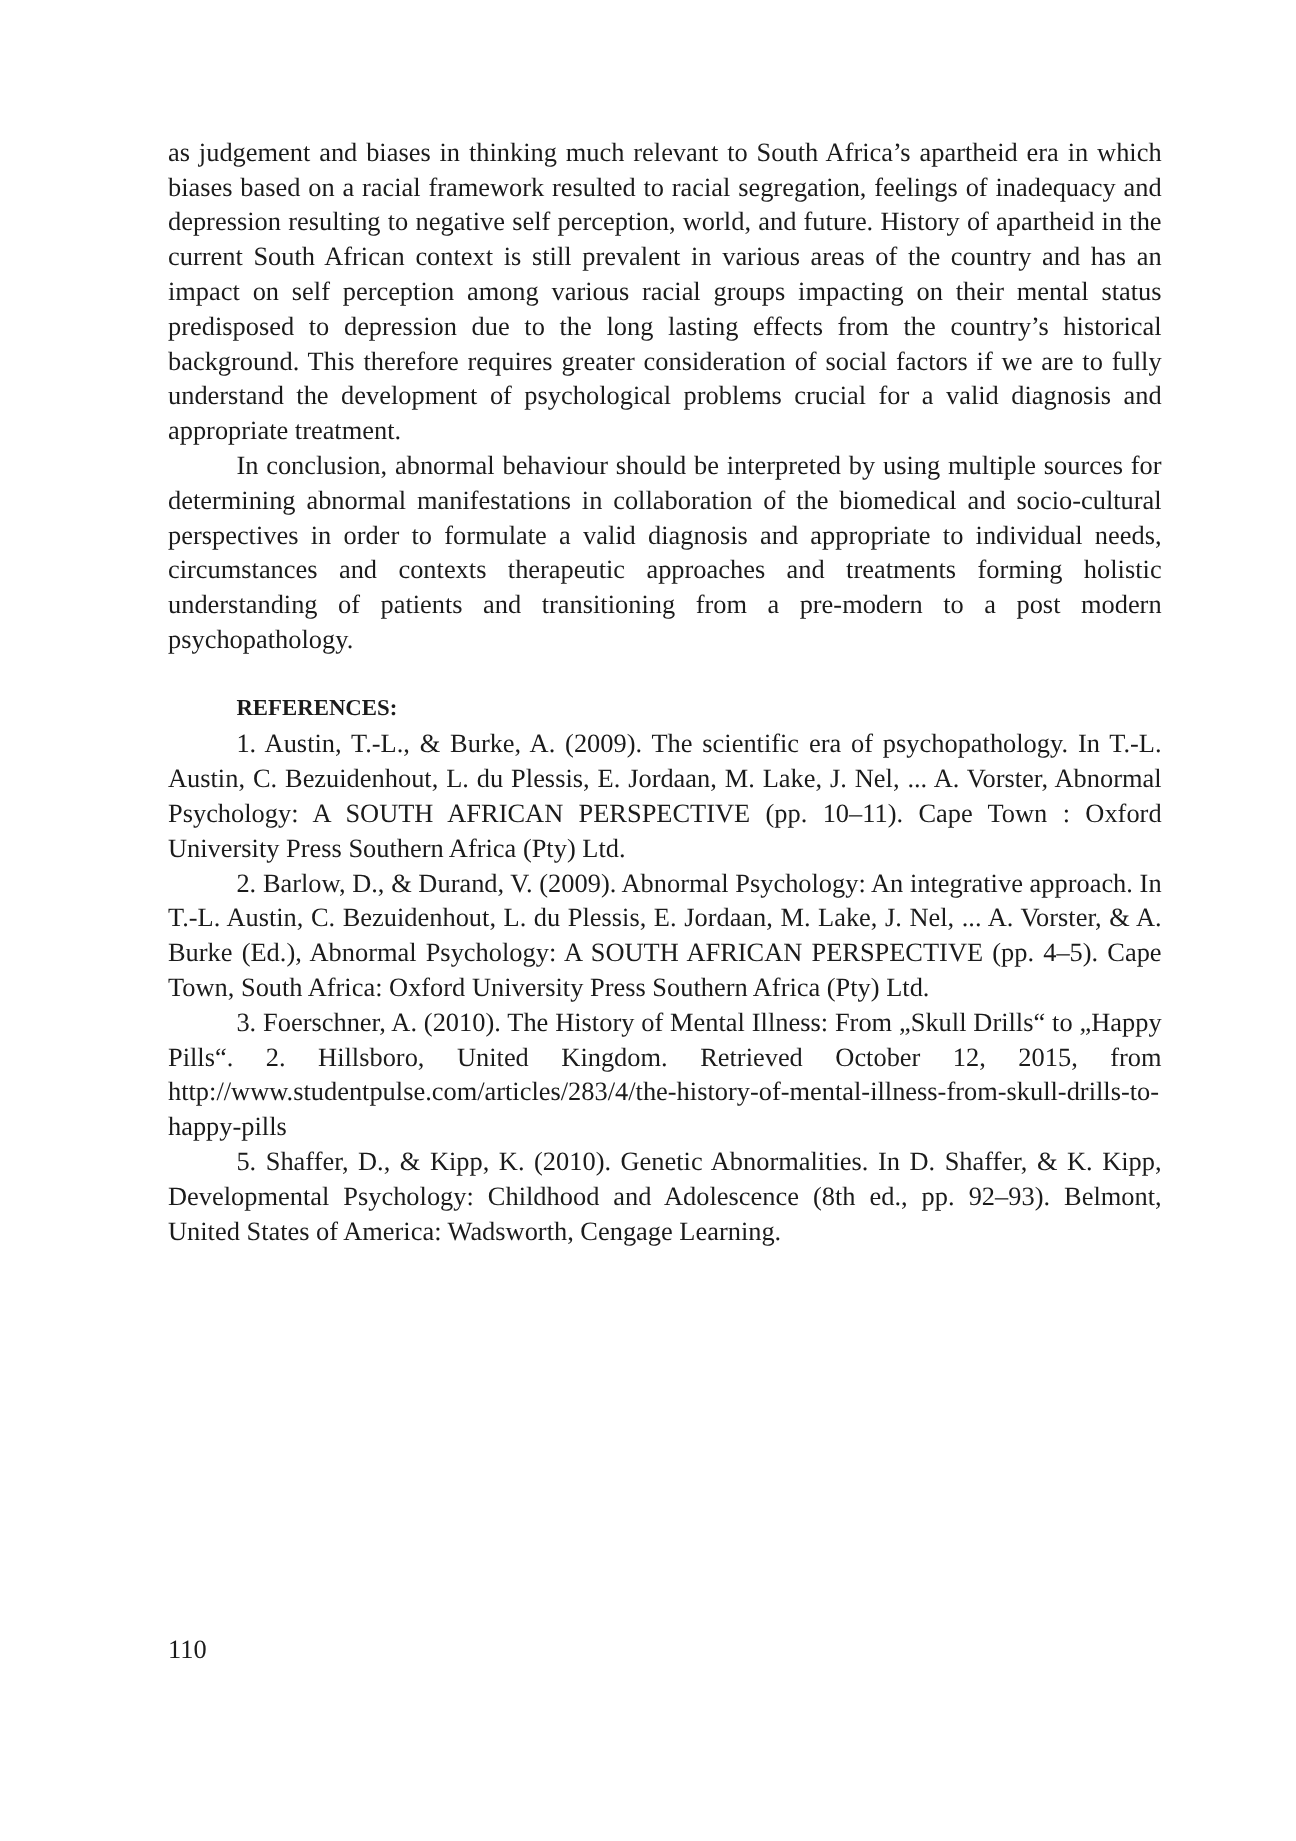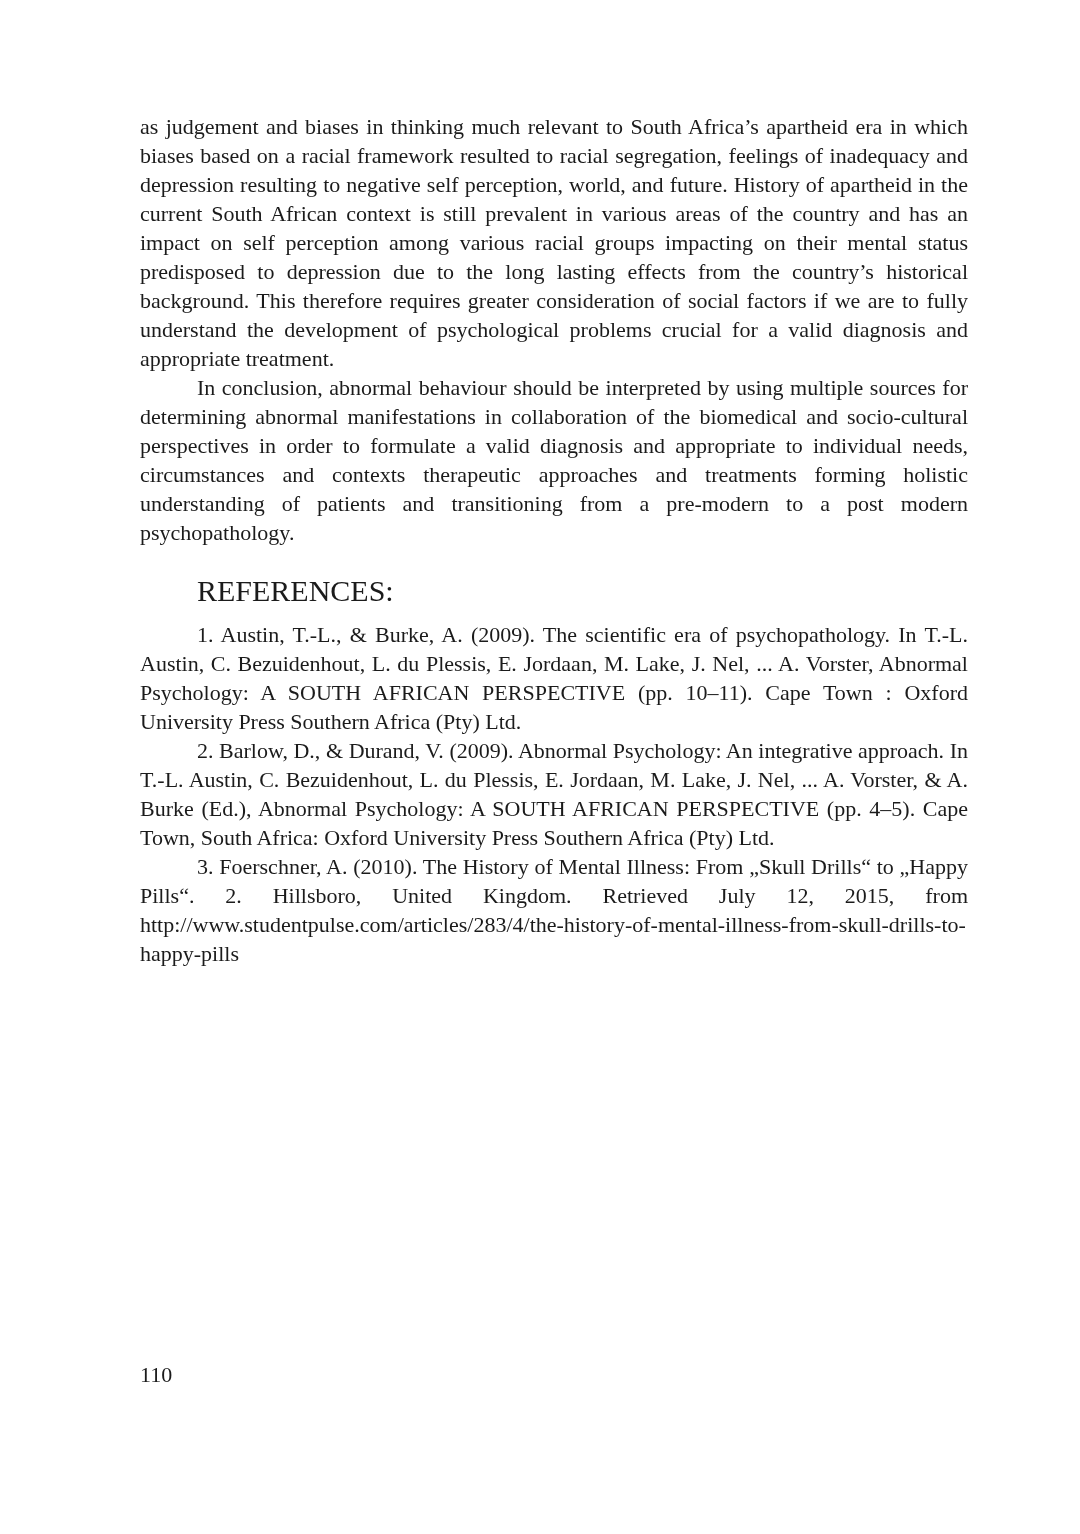--- a/index.html
+++ b/index.html
@@ -32,25 +32,25 @@
     margin: 0;
     padding: 0;
   }
   .indent {
     text-indent: 57px;
   }
   .no-indent {
     text-indent: 0;
   }
   .ref-heading {
-    margin: 29px 0 15px 0;
+    margin: 29px 0 0 0;
     padding: 0;
-    font-size: 30px;
+    font-size: 19px;
     line-height: 29px;
-    font-weight: normal;
+    font-weight: bold;
     text-indent: 57px;
   }
   .breakable {
     overflow-wrap: break-word;
     word-break: break-word;
   }
   .page-footer {
     position: absolute;
     left: 140px;
     top: 1360px;
@@ -63,19 +63,20 @@
 
 <div class="page">
   <main class="text-block">
     <p class="para no-indent">as judgement and biases in thinking much relevant to South Africa’s apartheid era in which biases based on a racial framework resulted to racial segregation, feelings of inadequacy and depression resulting to negative self perception, world, and future. History of apartheid in the current South African context is still prevalent in various areas of the country and has an impact on self perception among various racial groups impacting on their mental status predisposed to depression due to the long lasting effects from the country’s historical background. This therefore requires greater consideration of social factors if we are to fully understand the development of psychological problems crucial for a valid diagnosis and appropriate treatment.</p>
     <p class="para indent">In conclusion, abnormal behaviour should be interpreted by using multiple sources for determining abnormal manifestations in collaboration of the biomedical and socio-cultural perspectives in order to formulate a valid diagnosis and appropriate to individual needs, circumstances and contexts therapeutic approaches and treatments forming holistic understanding of patients and transitioning from a pre-modern to a post modern psychopathology.</p>
 
     <h3 class="ref-heading">REFERENCES:</h3>
 
     <p class="para indent">1. Austin, T.-L., &amp; Burke, A. (2009). The scientific era of psychopathology. In T.-L. Austin, C. Bezuidenhout, L. du Plessis, E. Jordaan, M. Lake, J. Nel, ... A. Vorster, Abnormal Psychology: A SOUTH AFRICAN PERSPECTIVE (pp. 10–11). Cape Town : Oxford University Press Southern Africa (Pty) Ltd.</p>
     <p class="para indent">2. Barlow, D., &amp; Durand, V. (2009). Abnormal Psychology: An integrative approach. In T.-L. Austin, C. Bezuidenhout, L. du Plessis, E. Jordaan, M. Lake, J. Nel, ... A. Vorster, &amp; A. Burke (Ed.), Abnormal Psychology: A SOUTH AFRICAN PERSPECTIVE (pp. 4–5). Cape Town, South Africa: Oxford University Press Southern Africa (Pty) Ltd.</p>
-    <p class="para indent breakable">3. Foerschner, A. (2010). The History of Mental Illness: From „Skull Drills“ to „Happy Pills“. 2. Hillsboro, United Kingdom. Retrieved July 12, 2015, from http://www.studentpulse.com/articles/283/4/the-history-of-mental-illness-from-skull-drills-to-happy-pills</p>
+    <p class="para indent breakable">3. Foerschner, A. (2010). The History of Mental Illness: From „Skull Drills“ to „Happy Pills“. 2. Hillsboro, United Kingdom. Retrieved October 12, 2015, from http://www.studentpulse.com/articles/283/4/the-history-of-mental-illness-from-skull-drills-to-happy-pills</p>
+    <p class="para indent">5. Shaffer, D., &amp; Kipp, K. (2010). Genetic Abnormalities. In D. Shaffer, &amp; K. Kipp, Developmental Psychology: Childhood and Adolescence (8th ed., pp. 92–93). Belmont, United States of America: Wadsworth, Cengage Learning.</p>
   </main>
 
   <footer class="page-footer">
     <span>110</span>
   </footer>
 </div>
 
 </body></html>

